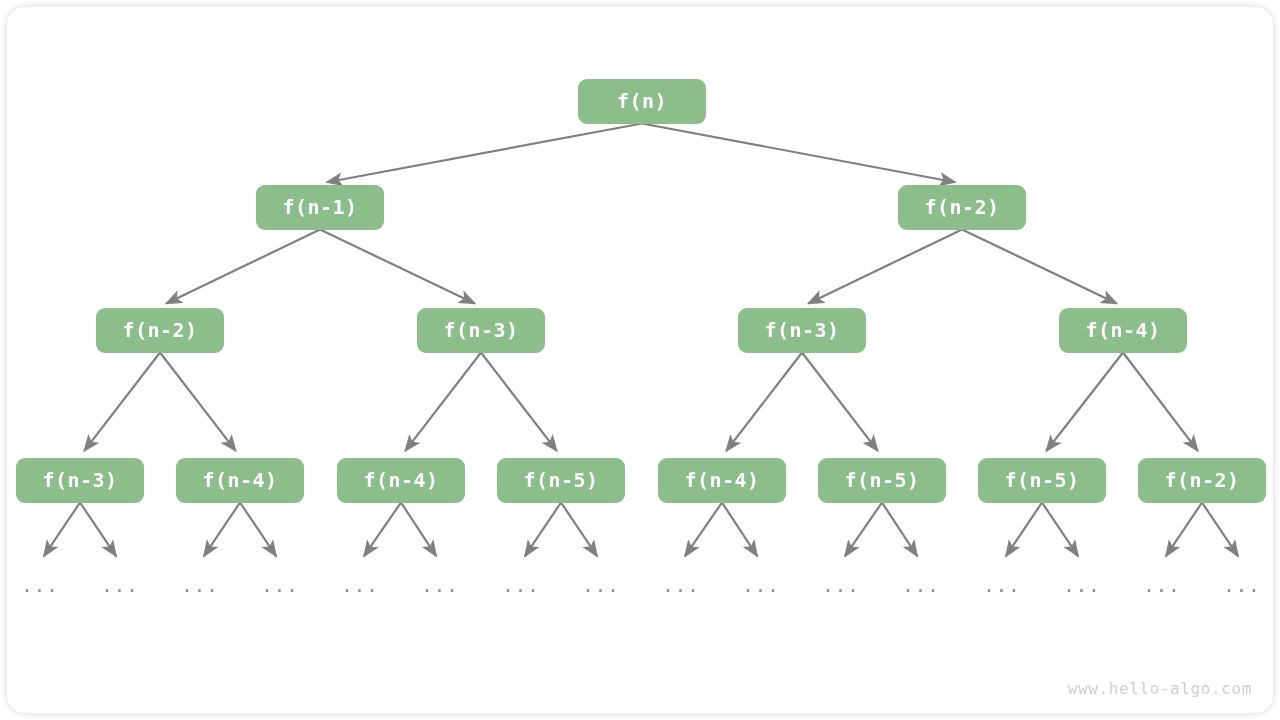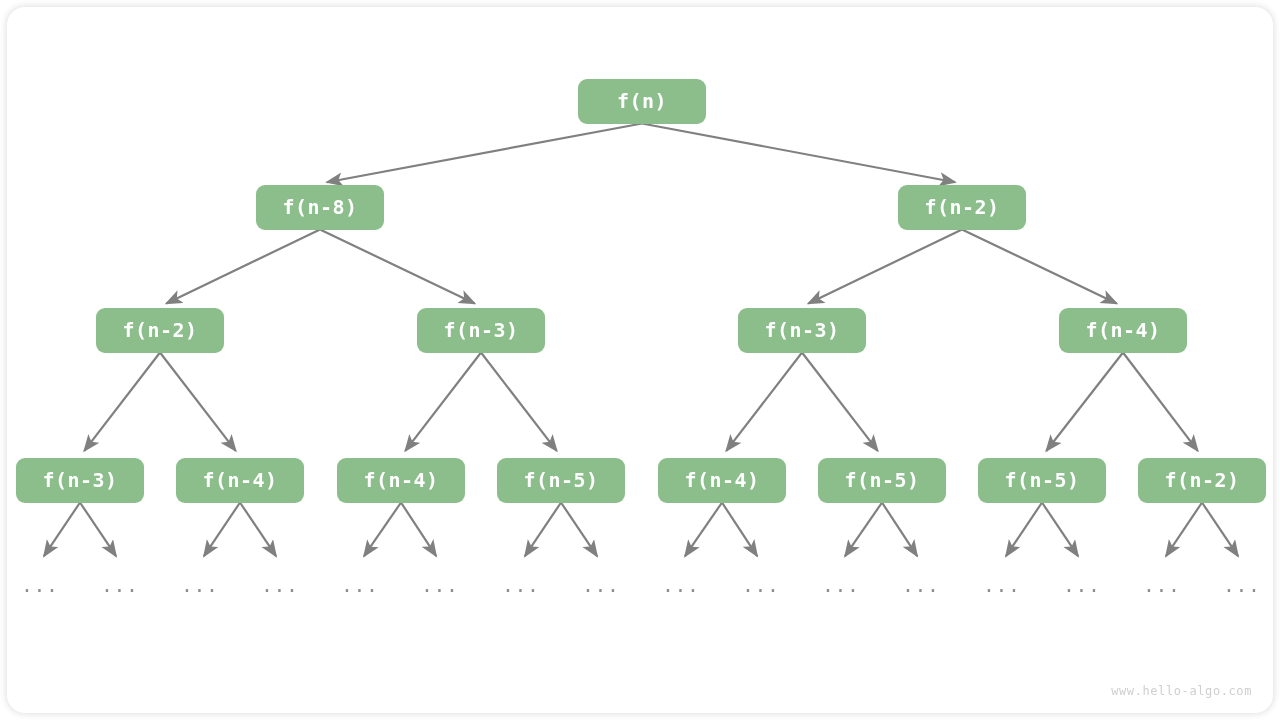--- a/index.html
+++ b/index.html
@@ -67,21 +67,21 @@
     transform: translate(-50%, -50%);
     white-space: nowrap;
   }
 
   #watermark {
     position: absolute;
     right: 28px;
     bottom: 22px;
     color: #cfcfcf;
     font-family: "DejaVu Sans Mono", monospace;
-    font-size: 12px;
+    font-size: 16px;
     letter-spacing: 0.6px;
     white-space: nowrap;
   }
 </style>
 </head>
 <body>
 
 <div id="canvas">
 
   <div id="frame"></div>
@@ -126,21 +126,21 @@
         <line x1="1202" y1="502.5" x2="1165.9054034939506" y2="556.1907123027485" stroke="#808080" stroke-width="2.2" stroke-linecap="butt" marker-end="url(#arrowhead)"></line>
         <line x1="1202" y1="502.5" x2="1238.0945965060494" y2="556.1907123027485" stroke="#808080" stroke-width="2.2" stroke-linecap="butt" marker-end="url(#arrowhead)"></line>
       </g>
   </svg>
 
   <div id="node-layer">
       <div class="node" style="left: 578px; top: 78.5px; width: 128px; height: 45px; background: rgb(140, 190, 140); color: rgb(255, 255, 255);">
         <span>f(n)</span>
       </div>
       <div class="node" style="left: 256px; top: 184.5px; width: 128px; height: 45px; background: rgb(140, 190, 140); color: rgb(255, 255, 255);">
-        <span>f(n-8)</span>
+        <span>f(n-1)</span>
       </div>
       <div class="node" style="left: 898px; top: 184.5px; width: 128px; height: 45px; background: rgb(140, 190, 140); color: rgb(255, 255, 255);">
         <span>f(n-2)</span>
       </div>
       <div class="node" style="left: 96px; top: 307.5px; width: 128px; height: 45px; background: rgb(140, 190, 140); color: rgb(255, 255, 255);">
         <span>f(n-2)</span>
       </div>
       <div class="node" style="left: 417px; top: 307.5px; width: 128px; height: 45px; background: rgb(140, 190, 140); color: rgb(255, 255, 255);">
         <span>f(n-3)</span>
       </div>

